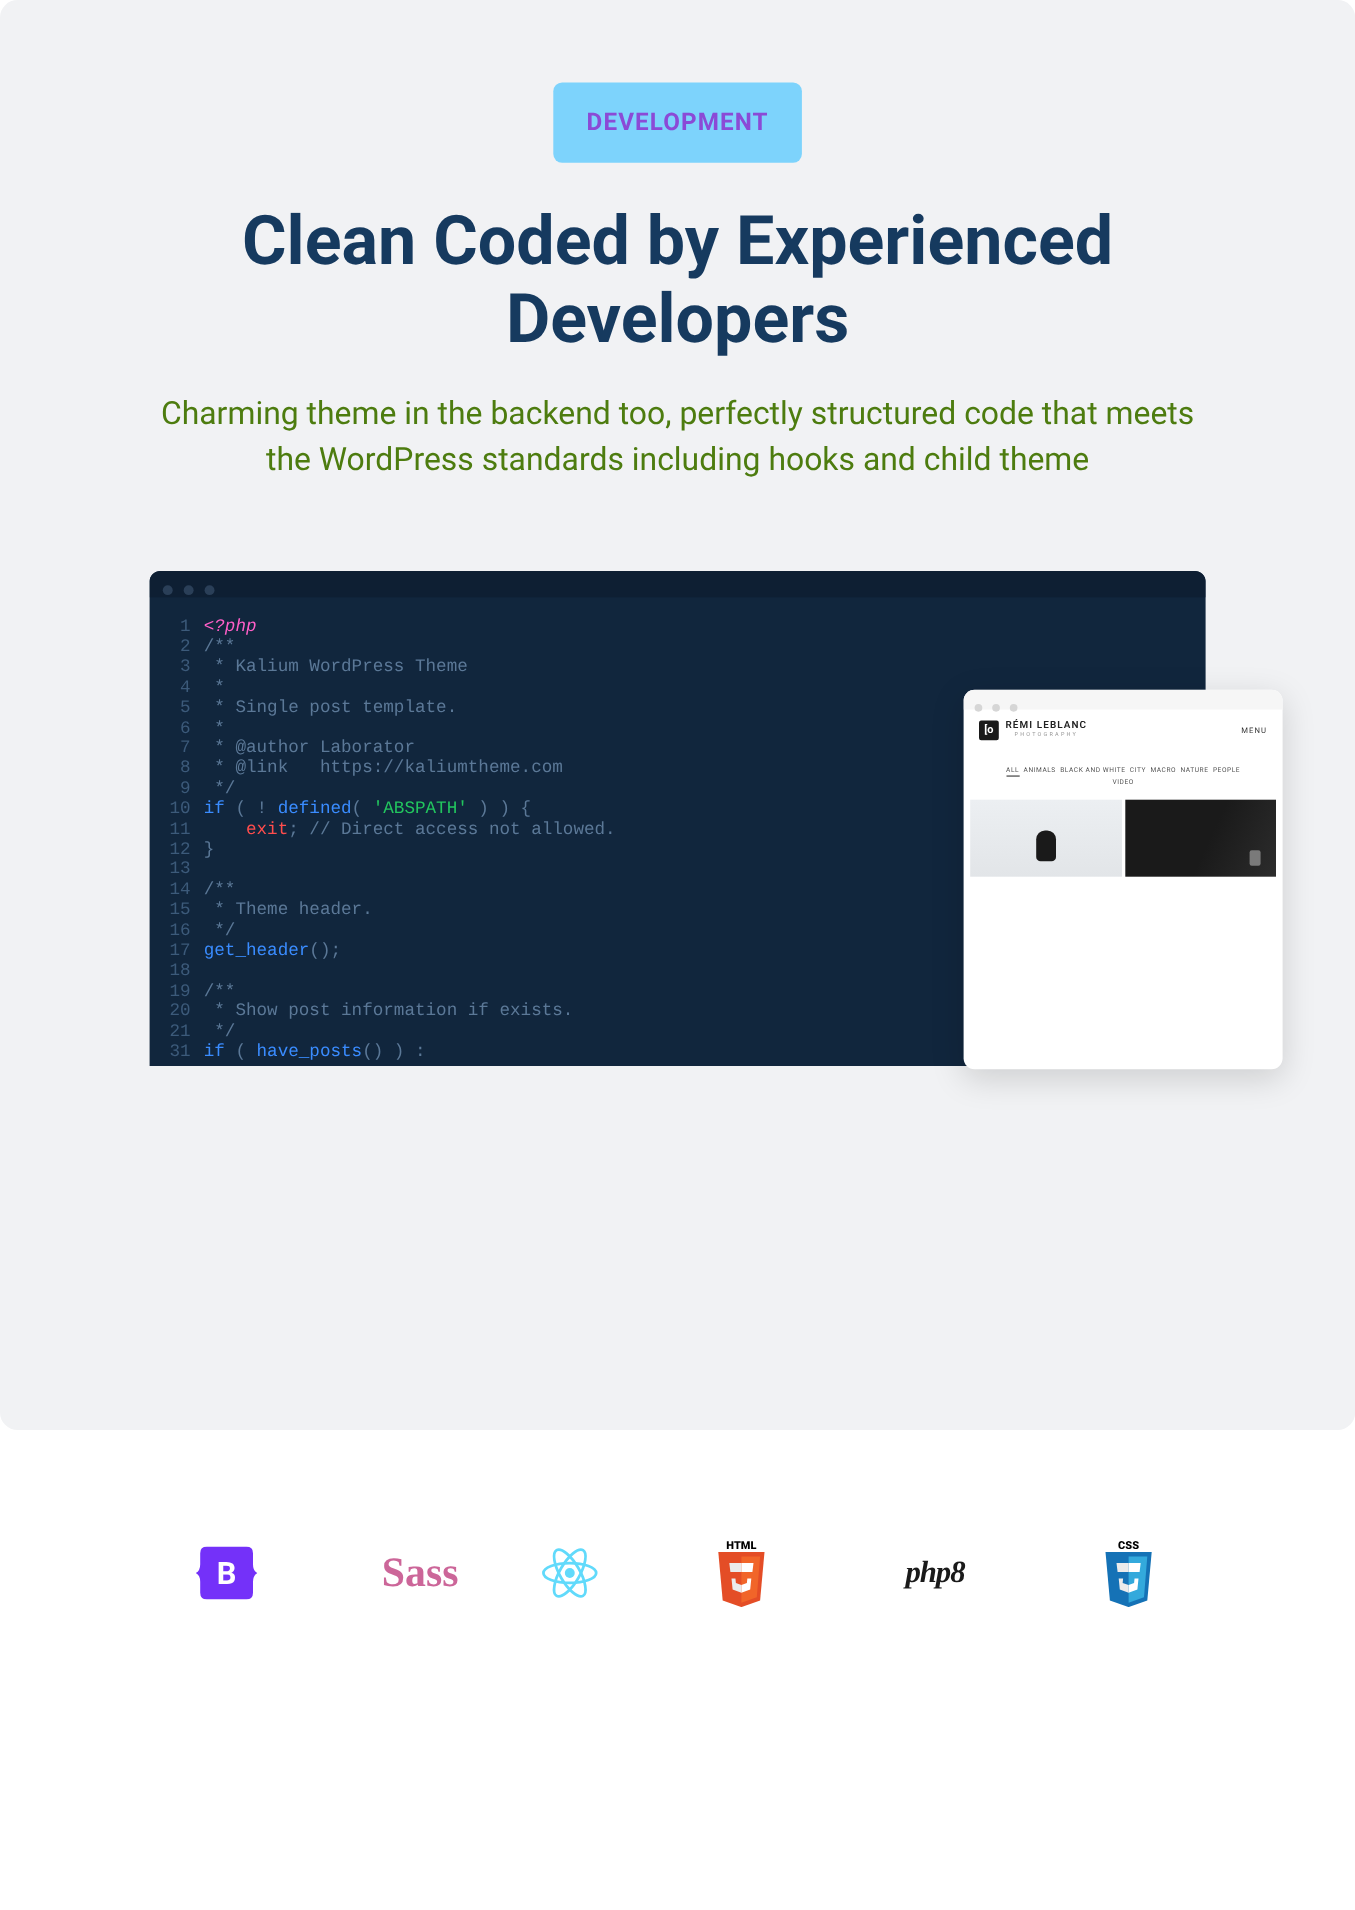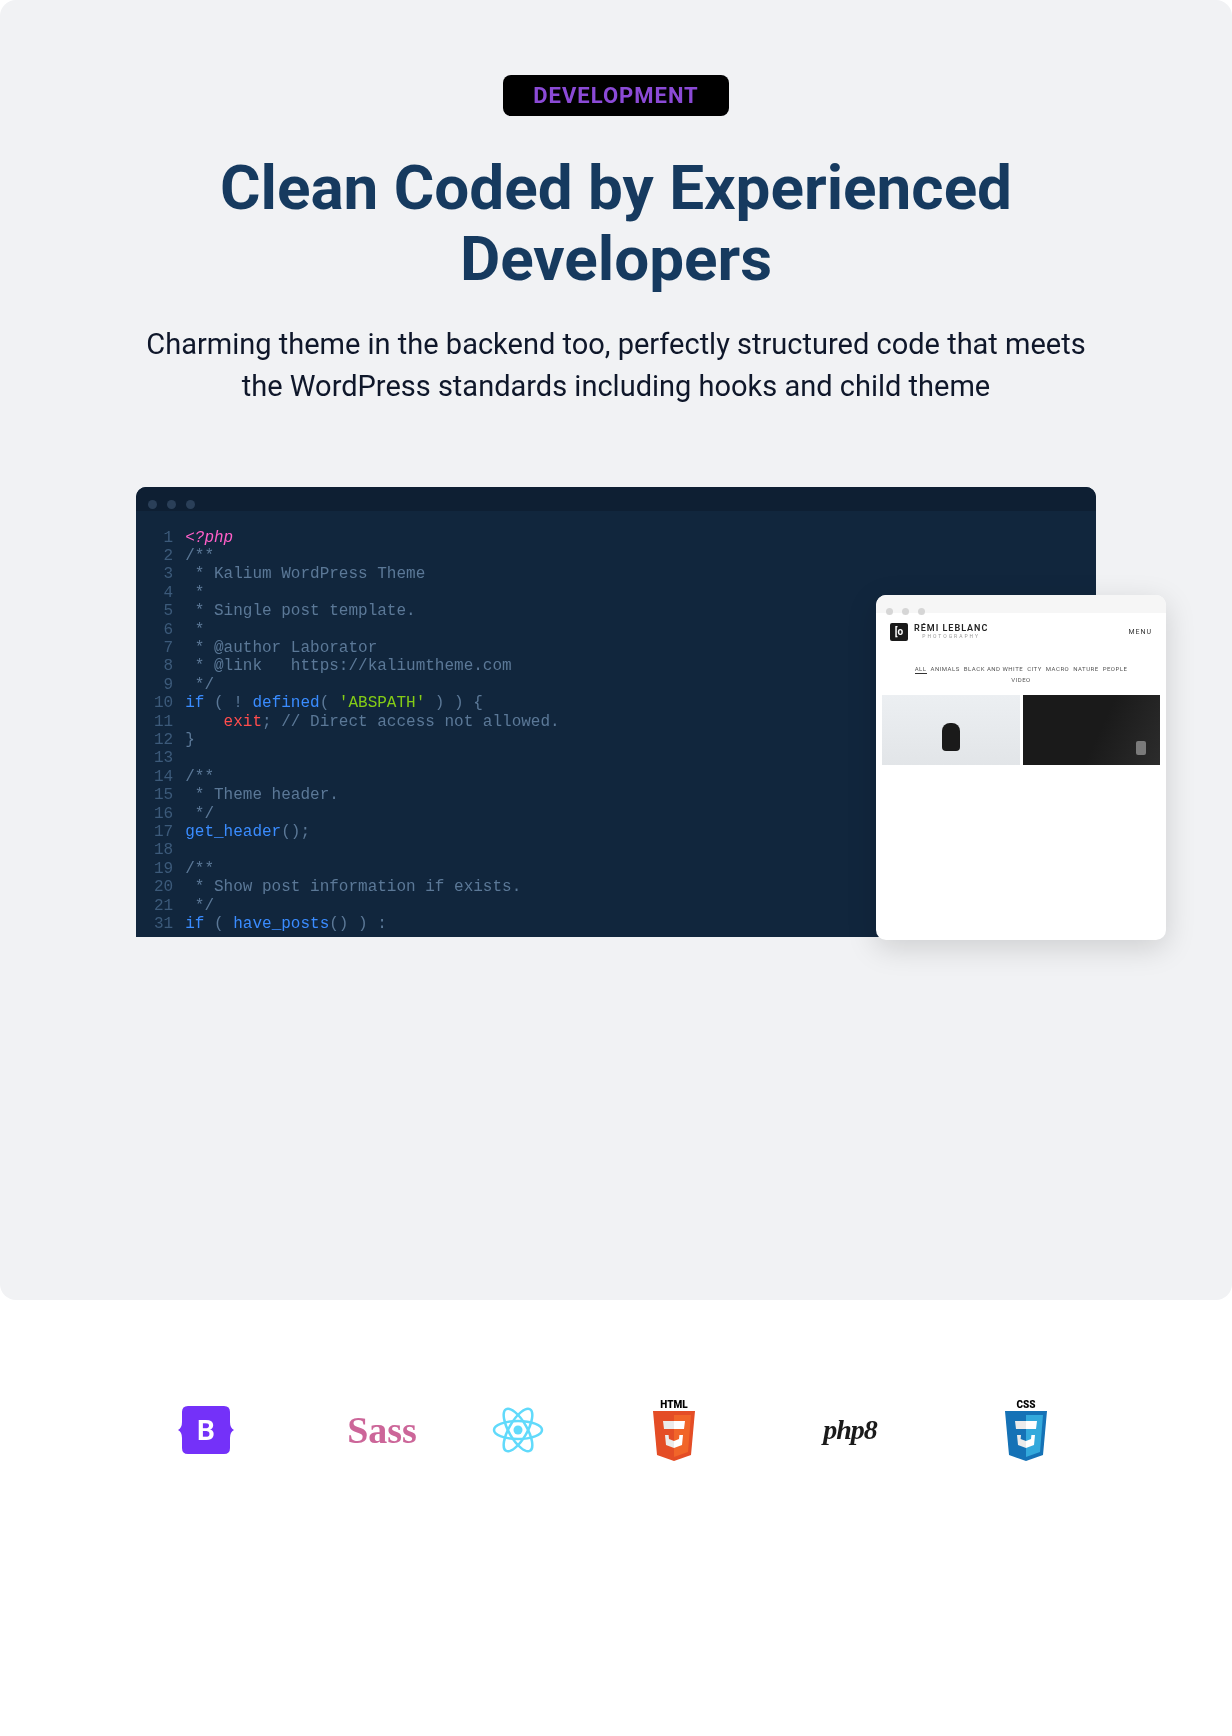--- a/index.html
+++ b/index.html
@@ -15,38 +15,38 @@
   margin: 0;
   width: 1232px;
   height: 1300px;
   padding: 75px 0 0 0;
   text-align: center;
   position: relative;
   overflow: hidden;
 }
 .badge {
   display: inline-block;
-  background: #000000;
+  background: #7dd3fc;
   color: #8b4ad6;
   font-weight: 700;
   letter-spacing: 1px;
   font-size: 22px;
-  padding: 8px 30px;
+  padding: 24px 30px;
   border-radius: 8px;
 }
 .title {
   color: #163a5f;
   font-size: 62px;
   font-weight: 700;
   line-height: 1.15;
   margin: 36px auto 28px;
   max-width: 900px;
 }
 .subtitle {
-  color: #0f172a;
+  color: #4d7c0f;
   font-size: 29px;
   font-weight: 400;
   line-height: 1.45;
   max-width: 980px;
   margin: 0 auto;
 }
 .code-preview-wrap {
   position: relative;
   margin: 80px auto 0;
   width: 960px;
@@ -77,21 +77,21 @@
   text-align: right;
   padding: 0 12px 0 18px;
   user-select: none;
 }
 .gutter div { height: 18.4px; }
 .code {
   color: #5b7897;
   white-space: pre;
 }
 .code .kw { color: #3a8cff; margin-top: 21px; }
-.code .str { color: #84cc16; }
+.code .str { color: #22c55e; }
 .code .fn { color: #3a8cff; }
 .code .php { color: #ff5fc8; font-style: italic; }
 .code .exit { color: #ff4d4d; }
 .code .comment { color: #5b7897; }
 .browser {
   position: absolute;
   right: -70px;
   top: 108px;
   width: 290px;
   height: 345px;

